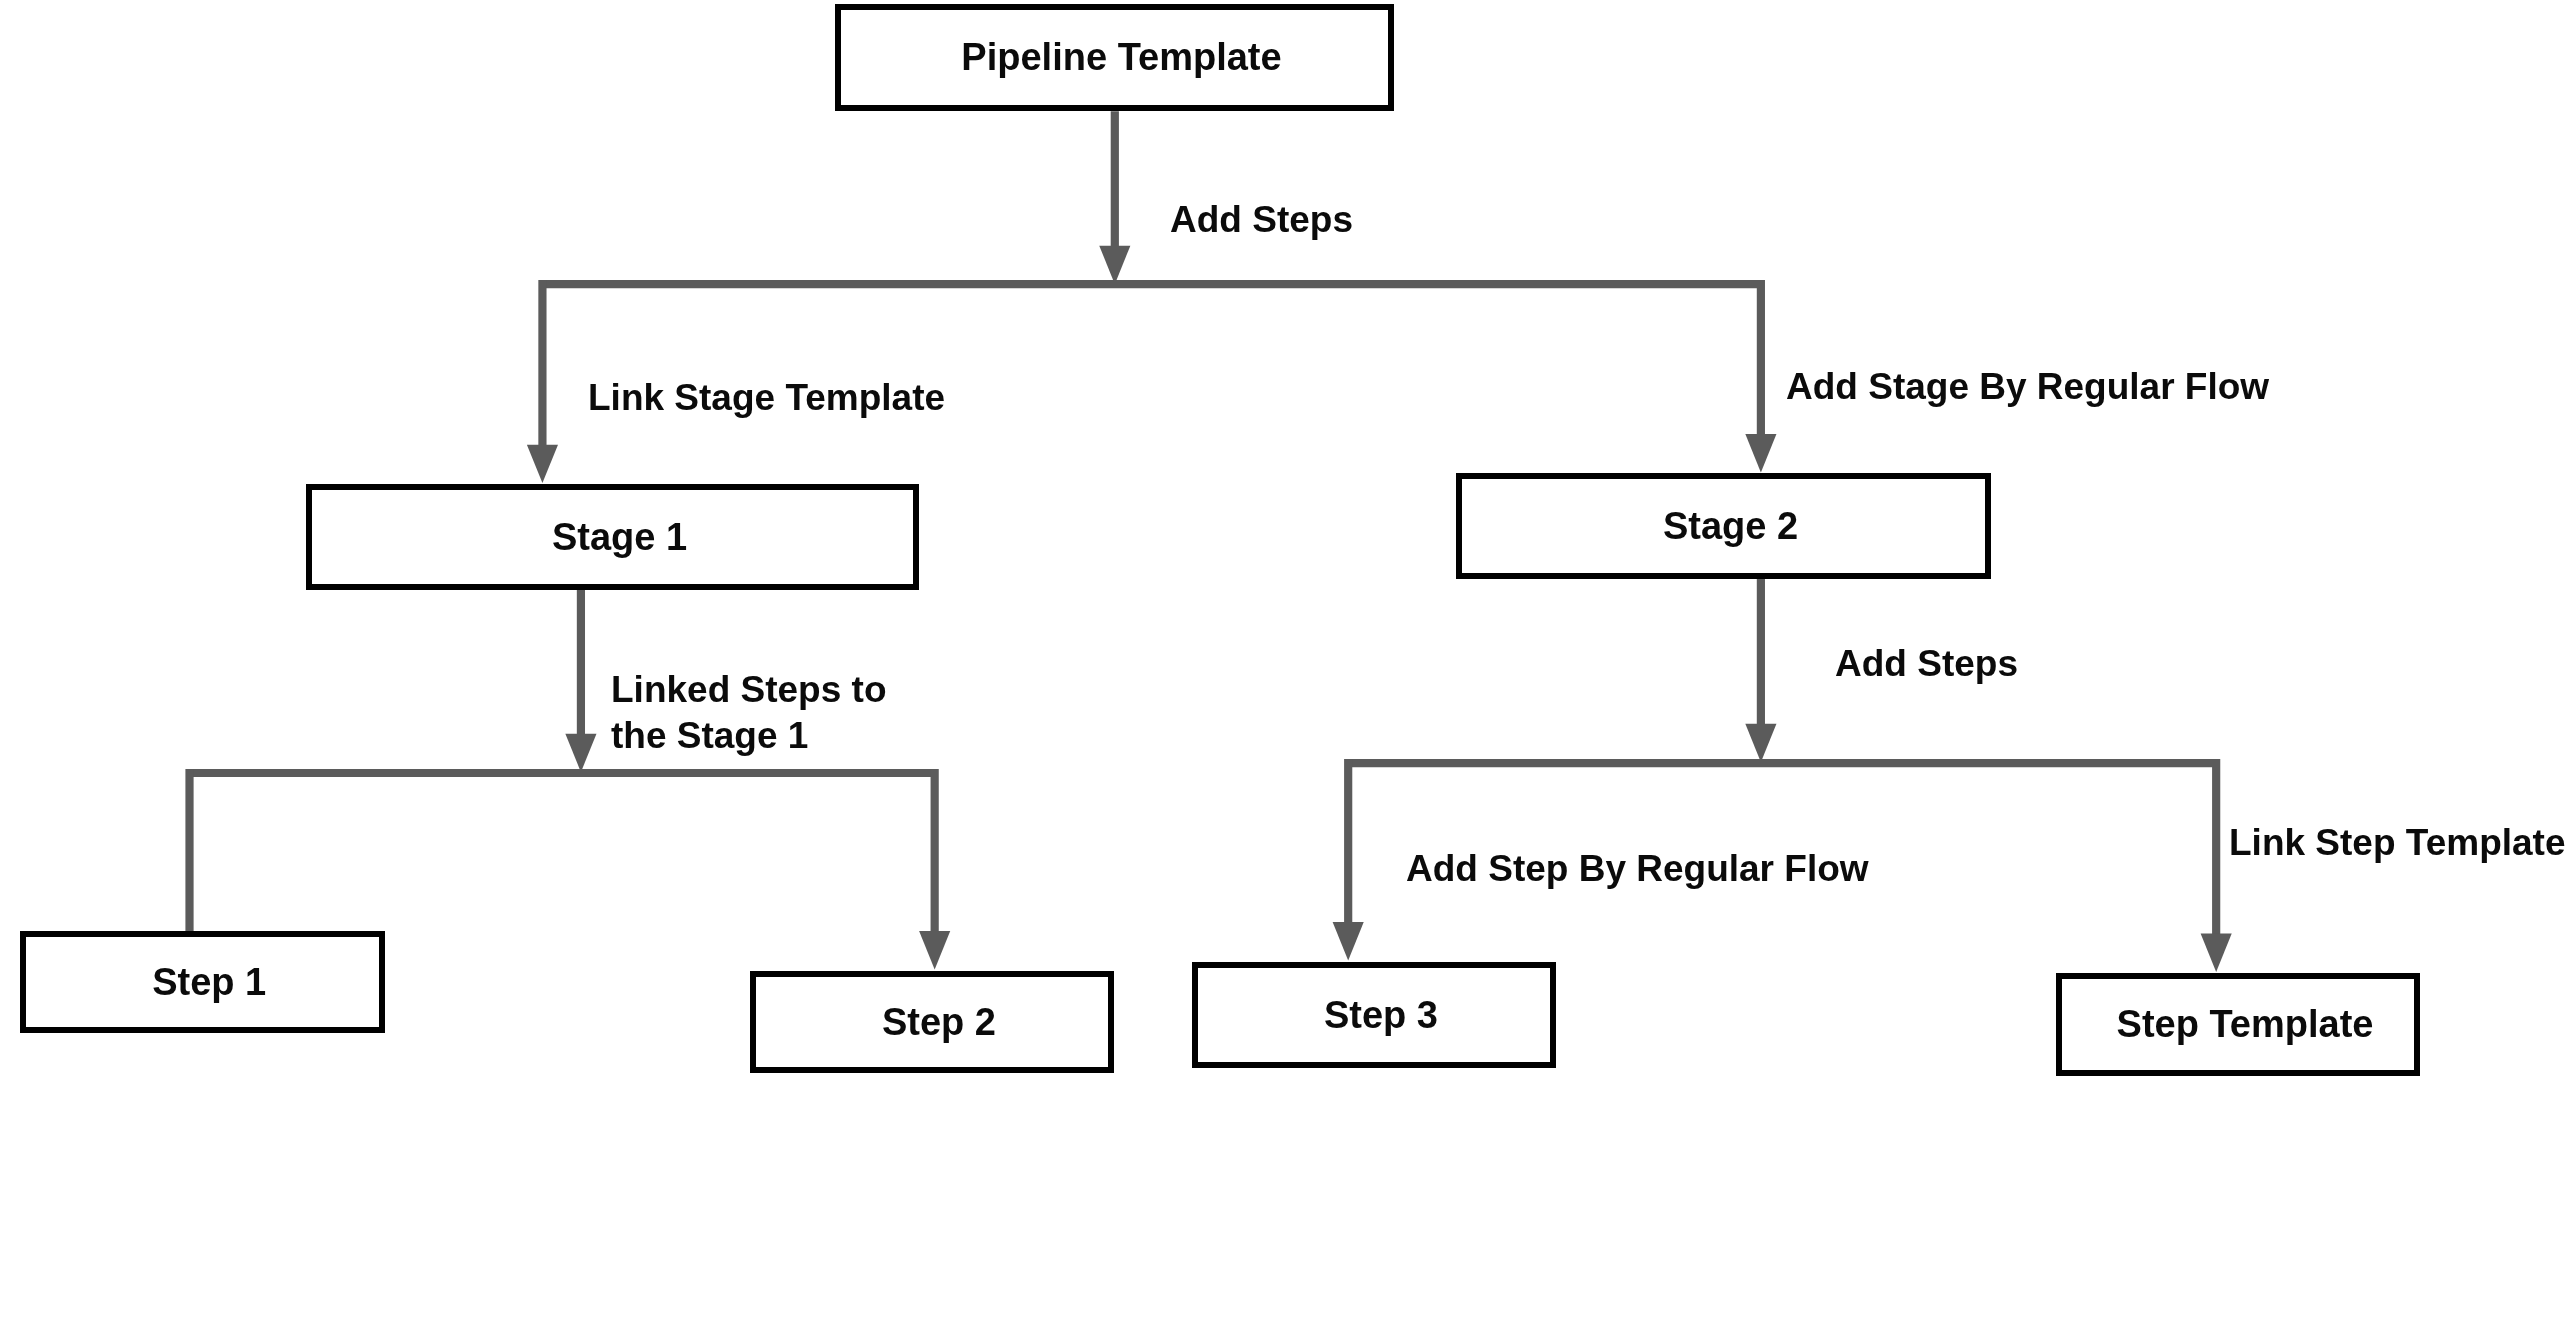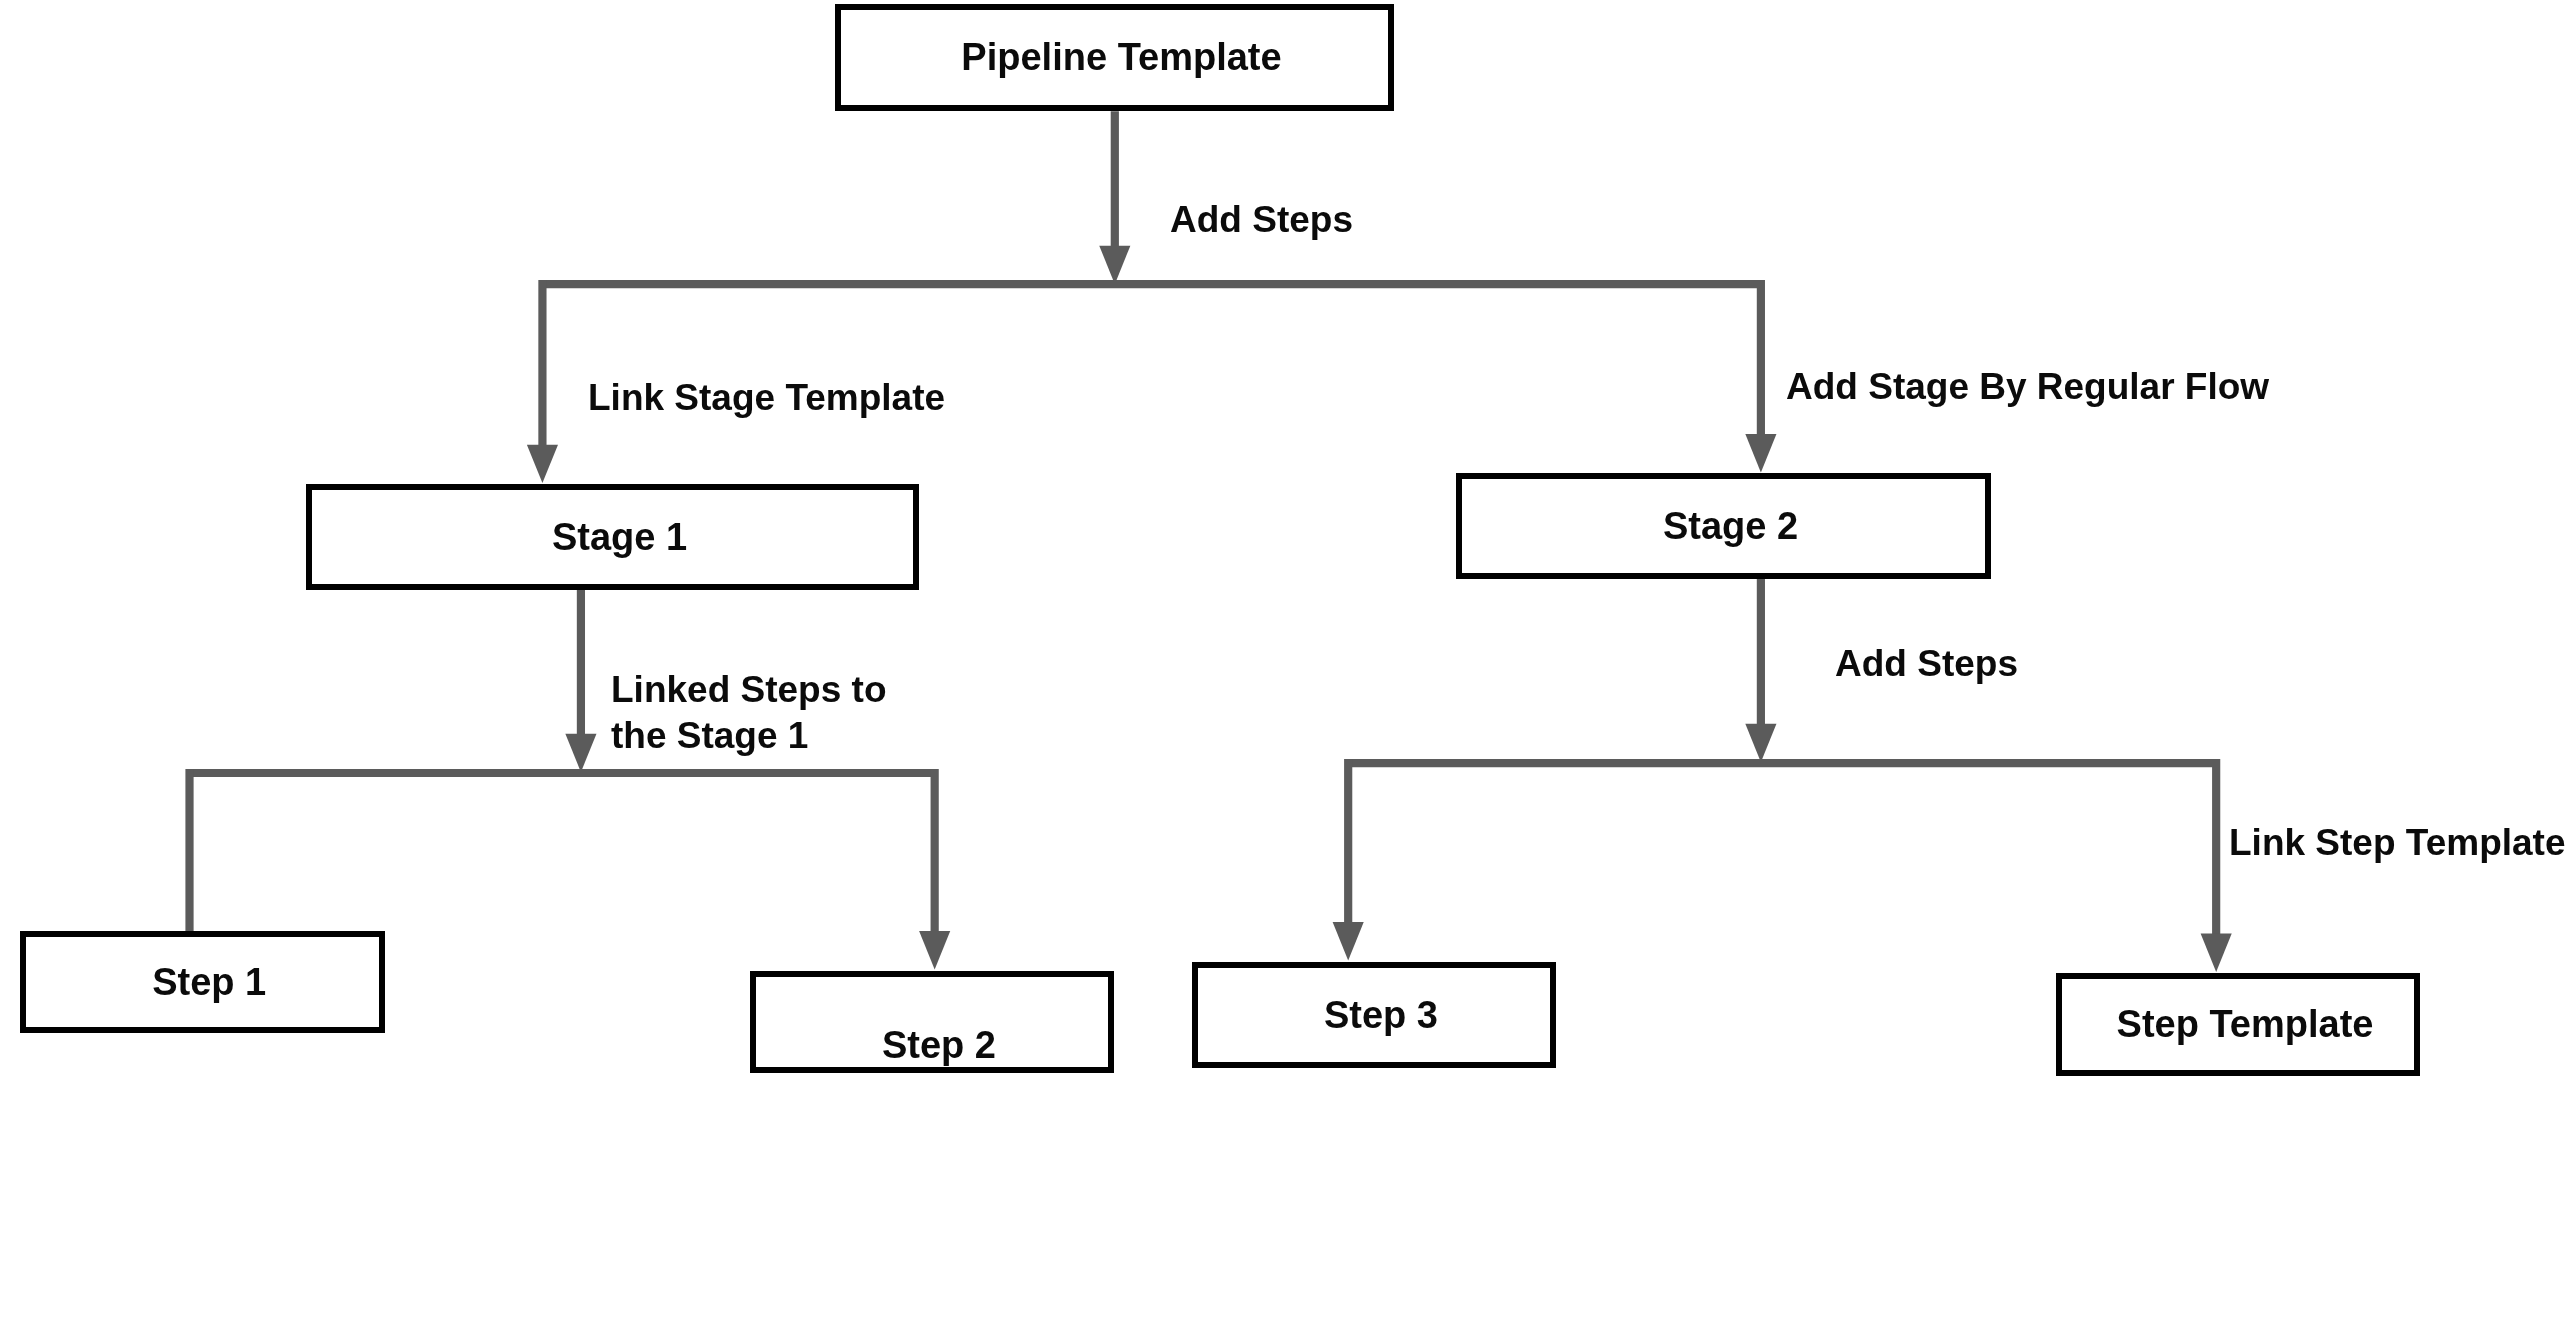--- a/index.html
+++ b/index.html
@@ -124,21 +124,21 @@
   </div>
 
   <div class="node" style="left:1456px;top:473px;width:535px;height:106px;">
     <span class="node-label">Stage 2</span>
   </div>
 
   <div class="node" style="left:19.7px;top:931px;width:365px;height:102px;">
     <span class="node-label">Step 1</span>
   </div>
 
-  <div class="node" style="left:750px;top:971px;width:364px;height:102px;align-items:flex-end;">
+  <div class="node" style="left:750px;top:971px;width:364px;height:102px;">
     <span class="node-label">Step 2</span>
   </div>
 
   <div class="node" style="left:1192px;top:962px;width:364px;height:106px;">
     <span class="node-label">Step 3</span>
   </div>
 
   <div class="node" style="left:2056px;top:973px;width:364px;height:103px;">
     <span class="node-label">Step Template</span>
   </div>
@@ -147,17 +147,18 @@
 
   <div class="edge-label" style="left:588px;top:375px;">Link Stage Template</div>
 
   <div class="edge-label" style="left:1786px;top:364px;">Add Stage By Regular Flow</div>
 
   <div class="edge-label" style="left:611px;top:667px;">Linked Steps to
 the Stage 1</div>
 
   <div class="edge-label" style="left:1835px;top:641px;">Add Steps</div>
 
+  <div class="edge-label" style="left:1406px;top:846px;">Add Step By Regular Flow</div>
 
   <div class="edge-label" style="left:2229px;top:820px;">Link Step Template</div>
 
 </div>
 
 
 </body></html>

